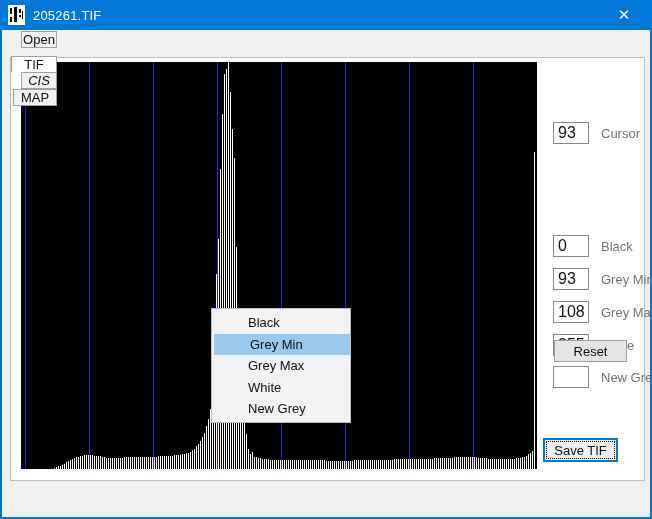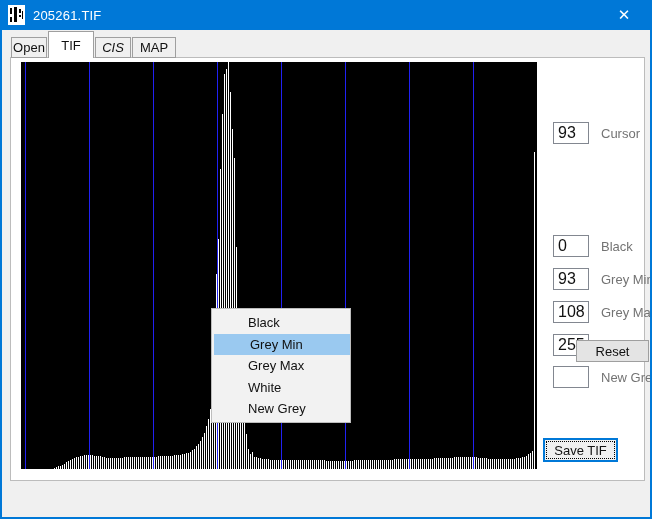--- a/index.html
+++ b/index.html
@@ -21,21 +21,21 @@
   }
   .titlebar .app-icon { margin-left:8px; width:17px; height:20px; background:#fff;
     display:flex; align-items:center; justify-content:center; }
   .titlebar .title { margin-left:8px; font-size:13px; letter-spacing:0.2px; }
   .titlebar .close-btn {
     position:absolute; right:8px; top:0; width:40px; height:30px;
     display:flex; align-items:center; justify-content:center;
     color:#fff; font-size:15px; cursor:default;
   }
 
-  .tabstrip { position:absolute; left:9px; top:31px; height:27px; display:flex; align-items:flex-end; }
+  .tabstrip { position:absolute; left:9px; top:31px; height:27px; display:flex; align-items:flex-end;flex-direction:column; }
   .tab {
     height:21px; background:#f0f0f0; border:1px solid #9f9f9f;
     display:flex; align-items:center; justify-content:center;
     font-size:13px; margin-right:1px; position:relative; z-index:1;
   }
   .tab.selected {
     height:27px; background:#fff; border-bottom:none; z-index:3;
   }
 
   .page {
@@ -66,21 +66,21 @@
     font-family:"Liberation Sans", sans-serif; font-size:16px;
     padding-left:4px; color:#111; outline:none;
   }
   .field-label { position:absolute; left:48px; top:4px; white-space:nowrap; color:#737373;text-align:right; }
 
   .btn {
     position:absolute; background:#e4e4e4; border:1px solid #9f9f9f;
     font-family:"Liberation Sans", sans-serif; font-size:13px; color:#111;
     display:flex; align-items:center; justify-content:center; cursor:default;
   }
-  .btn-reset { left:565px; top:282px; width:73px; height:22px; }
+  .btn-reset { left:543px; top:282px; width:73px; height:22px; }
   .btn-save {
     left:532px; top:380px; width:75px; height:24px;
     background:#f0f0f0; border:2px solid #0078d7;
     outline:1px dotted #000; outline-offset:-4px;
   }
   .btn-close { left:571px; top:488px; width:69px; height:25px; background:#e1e1e1; border:1px solid #adadad; }
 </style>
 </head>
 <body>
 
@@ -101,21 +101,21 @@
     <span class="title">205261.TIF</span>
     <span class="close-btn">
       <span>✕</span>
     </span>
   </div>
 
   <div class="tabstrip">
       <div class="tab" style="width: 36px;">
         <span>Open</span>
       </div>
-      <div class="tab selected" style="width: 46px;">
+      <div class="tab selected" style="width: 46px; margin-top: 8px;">
         <span>TIF</span>
       </div>
       <div class="tab" style="width: 36px; font-style: italic;">
         <span>CIS</span>
       </div>
       <div class="tab" style="width: 44px;">
         <span>MAP</span>
       </div>
     </div>
 

